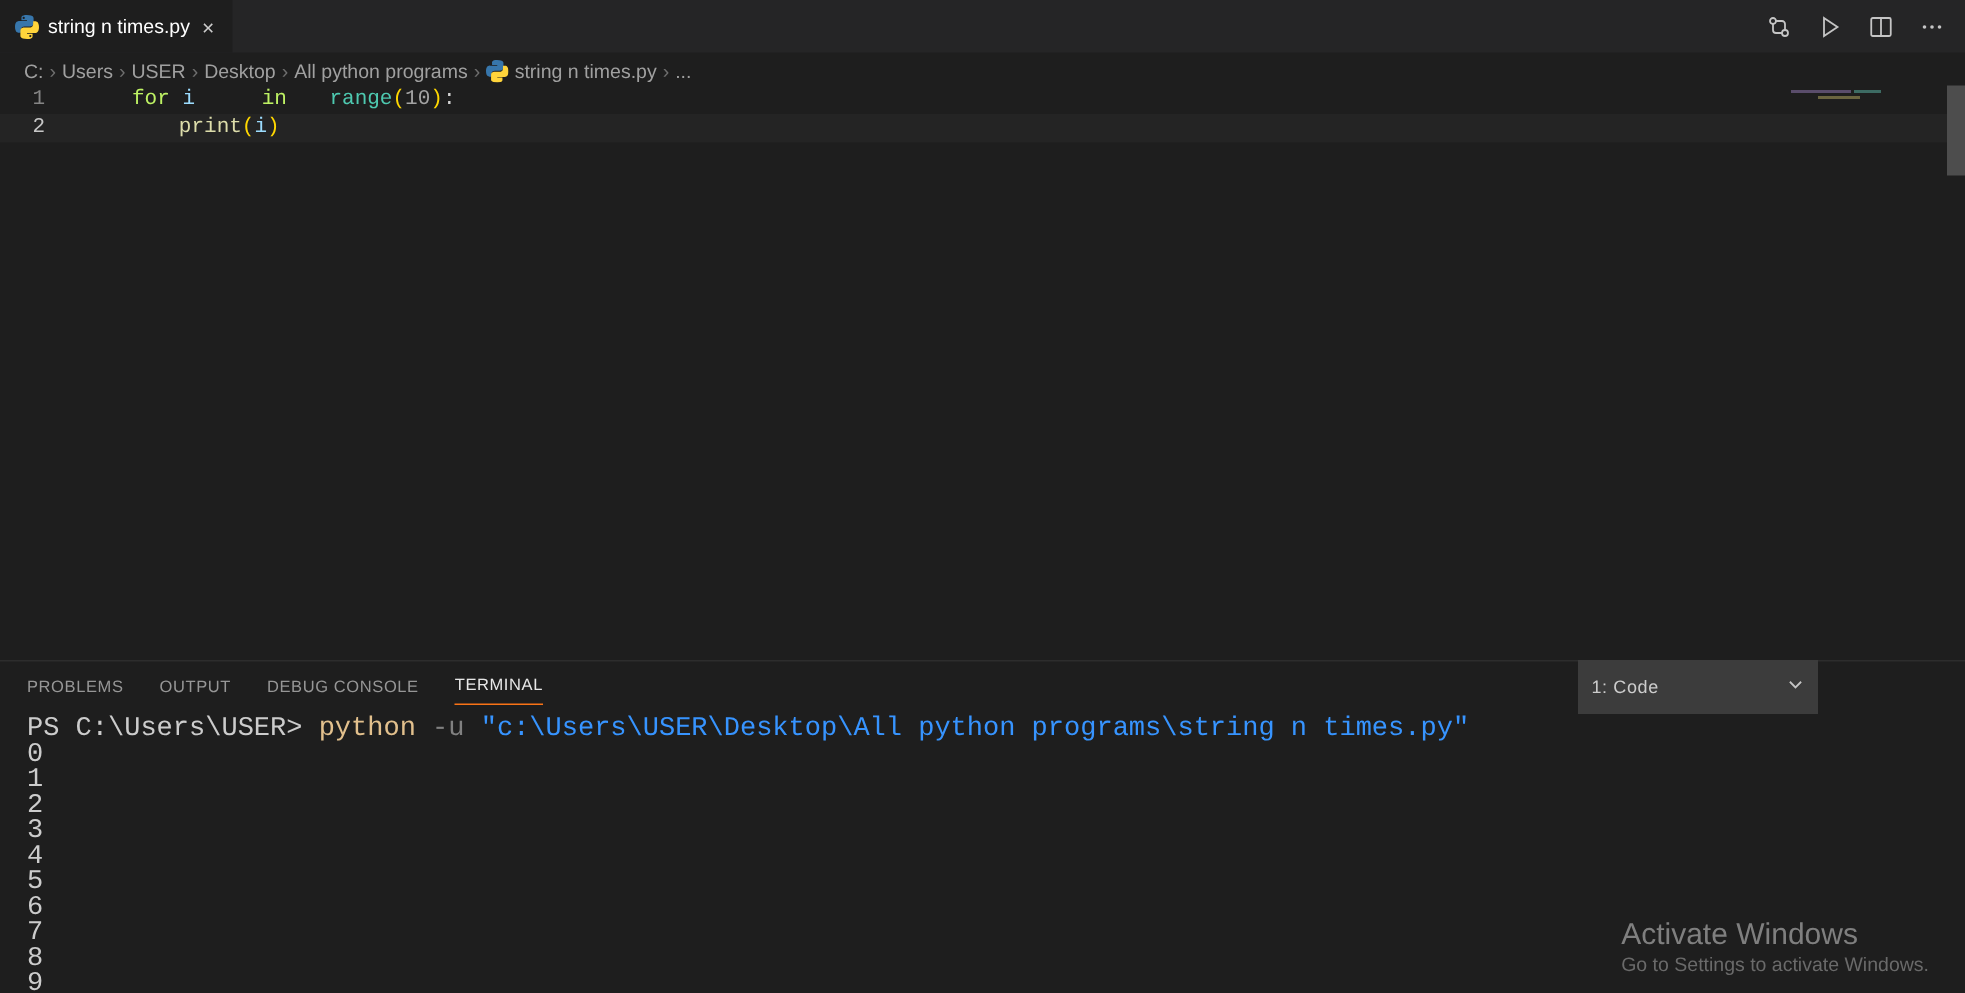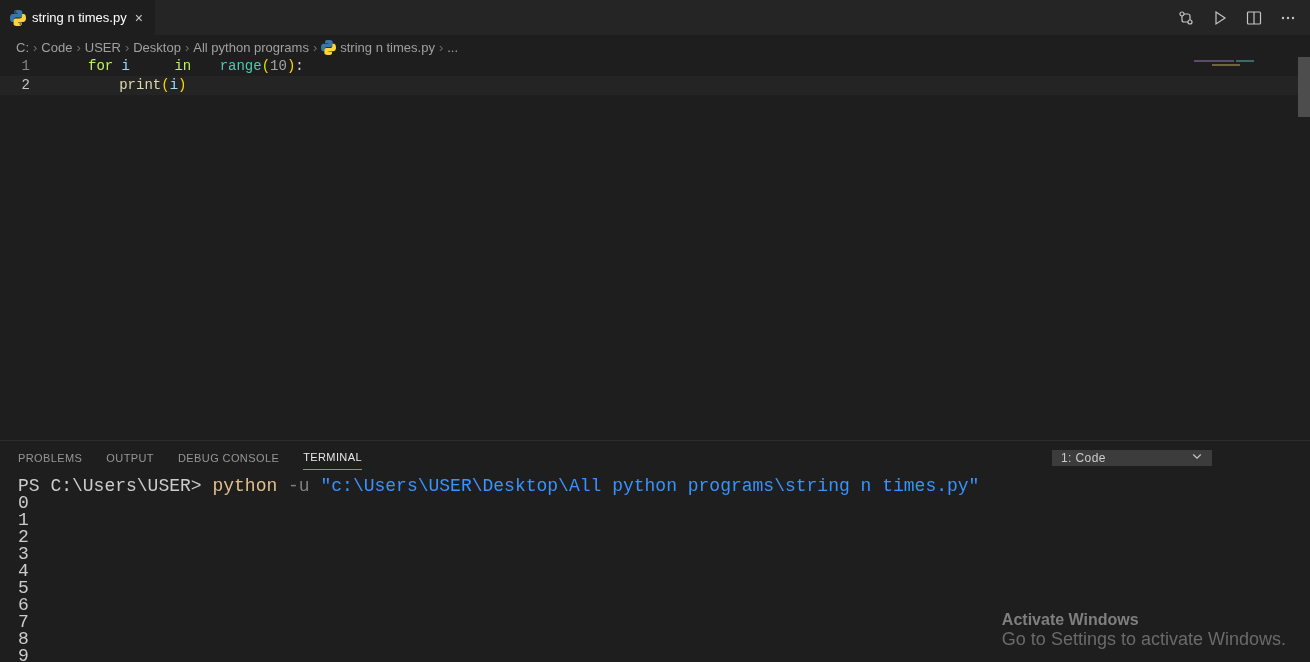--- a/index.html
+++ b/index.html
@@ -117,21 +117,21 @@
     color:#969696;
     justify-content:space-between;
   }
   .panel-tabs-left { display:flex; gap:24px; align-items:center; }
   .ptab { text-transform:uppercase; padding:6px 0; cursor:pointer;}
   .ptab.active { color:#e7e7e7; border-bottom:1px solid #f97316; }
 
   .panel-tabs-right { display:flex; align-items:center; gap:16px; }
   .term-select {
     display:flex; align-items:center; justify-content:space-between;
-    width:160px; height:16px;
+    width:160px; height:36px;
     background:#3c3c3c;
     border:1px solid #3c3c3c;
     color:#cccccc;
     padding:0 8px;
     font-size:12px;
   }
   .panel-btn { cursor:pointer; color:#c5c5c5;}
 
   .terminal-body {
     flex:1;
@@ -147,22 +147,22 @@
   .term-str   { color:#3794ff; }
   .term-ps    { color:#cccccc; }
 
   
   .watermark {
     position:absolute;
     right:24px; bottom:12px;
     color:#6f6f6f;
     text-align:left;
   }
-  .watermark .big { font-size:16px; font-weight:700; color:#7f7f7f;}
-  .watermark .small { font-size:18px; color:#6a6a6a;}
+  .watermark .big { font-size:20px; font-weight:400; color:#7f7f7f;}
+  .watermark .small { font-size:13px; color:#6a6a6a;}
 </style>
 </head>
 <body>
 
 <div class="tab-row">
   <div class="tab">
     <span class="tab-icon">
       <svg viewBox="0 0 16 16">
           <path fill="#3776ab" d="M7.9 0C4 0 4.3 1.7 4.3 1.7v1.8h3.7v.5H2.8S0 3.7 0 7.9s2.4 4 2.4 4h1.5V10s-.1-2.4 2.4-2.4h3.8s2.3 0 2.3-2.2V2.1S12.8 0 7.9 0zM5.8 1.2a.75.75 0 110 1.5.75.75 0 010-1.5z"></path>
           <path fill="#ffd43b" d="M8.1 16c3.9 0 3.6-1.7 3.6-1.7v-1.8H8V12h5.2s2.8.3 2.8-3.9-2.4-4-2.4-4h-1.5V6s.1 2.4-2.4 2.4H5.9s-2.3 0-2.3 2.2v3.3S3.2 16 8.1 16zm2.1-1.2a.75.75 0 110-1.5.75.75 0 010 1.5z"></path>
@@ -200,21 +200,21 @@
     </span>
   </div>
 </div>
 
 <div class="breadcrumb">
   <span class="crumb">
       <span>C:</span>
     </span>
   <span class="crumb-sep">›</span>
   <span class="crumb">
-      <span>Code</span>
+      <span>Users</span>
     </span>
   <span class="crumb-sep">›</span>
   <span class="crumb">
       <span>USER</span>
     </span>
   <span class="crumb-sep">›</span>
   <span class="crumb">
       <span>Desktop</span>
     </span>
   <span class="crumb-sep">›</span>

